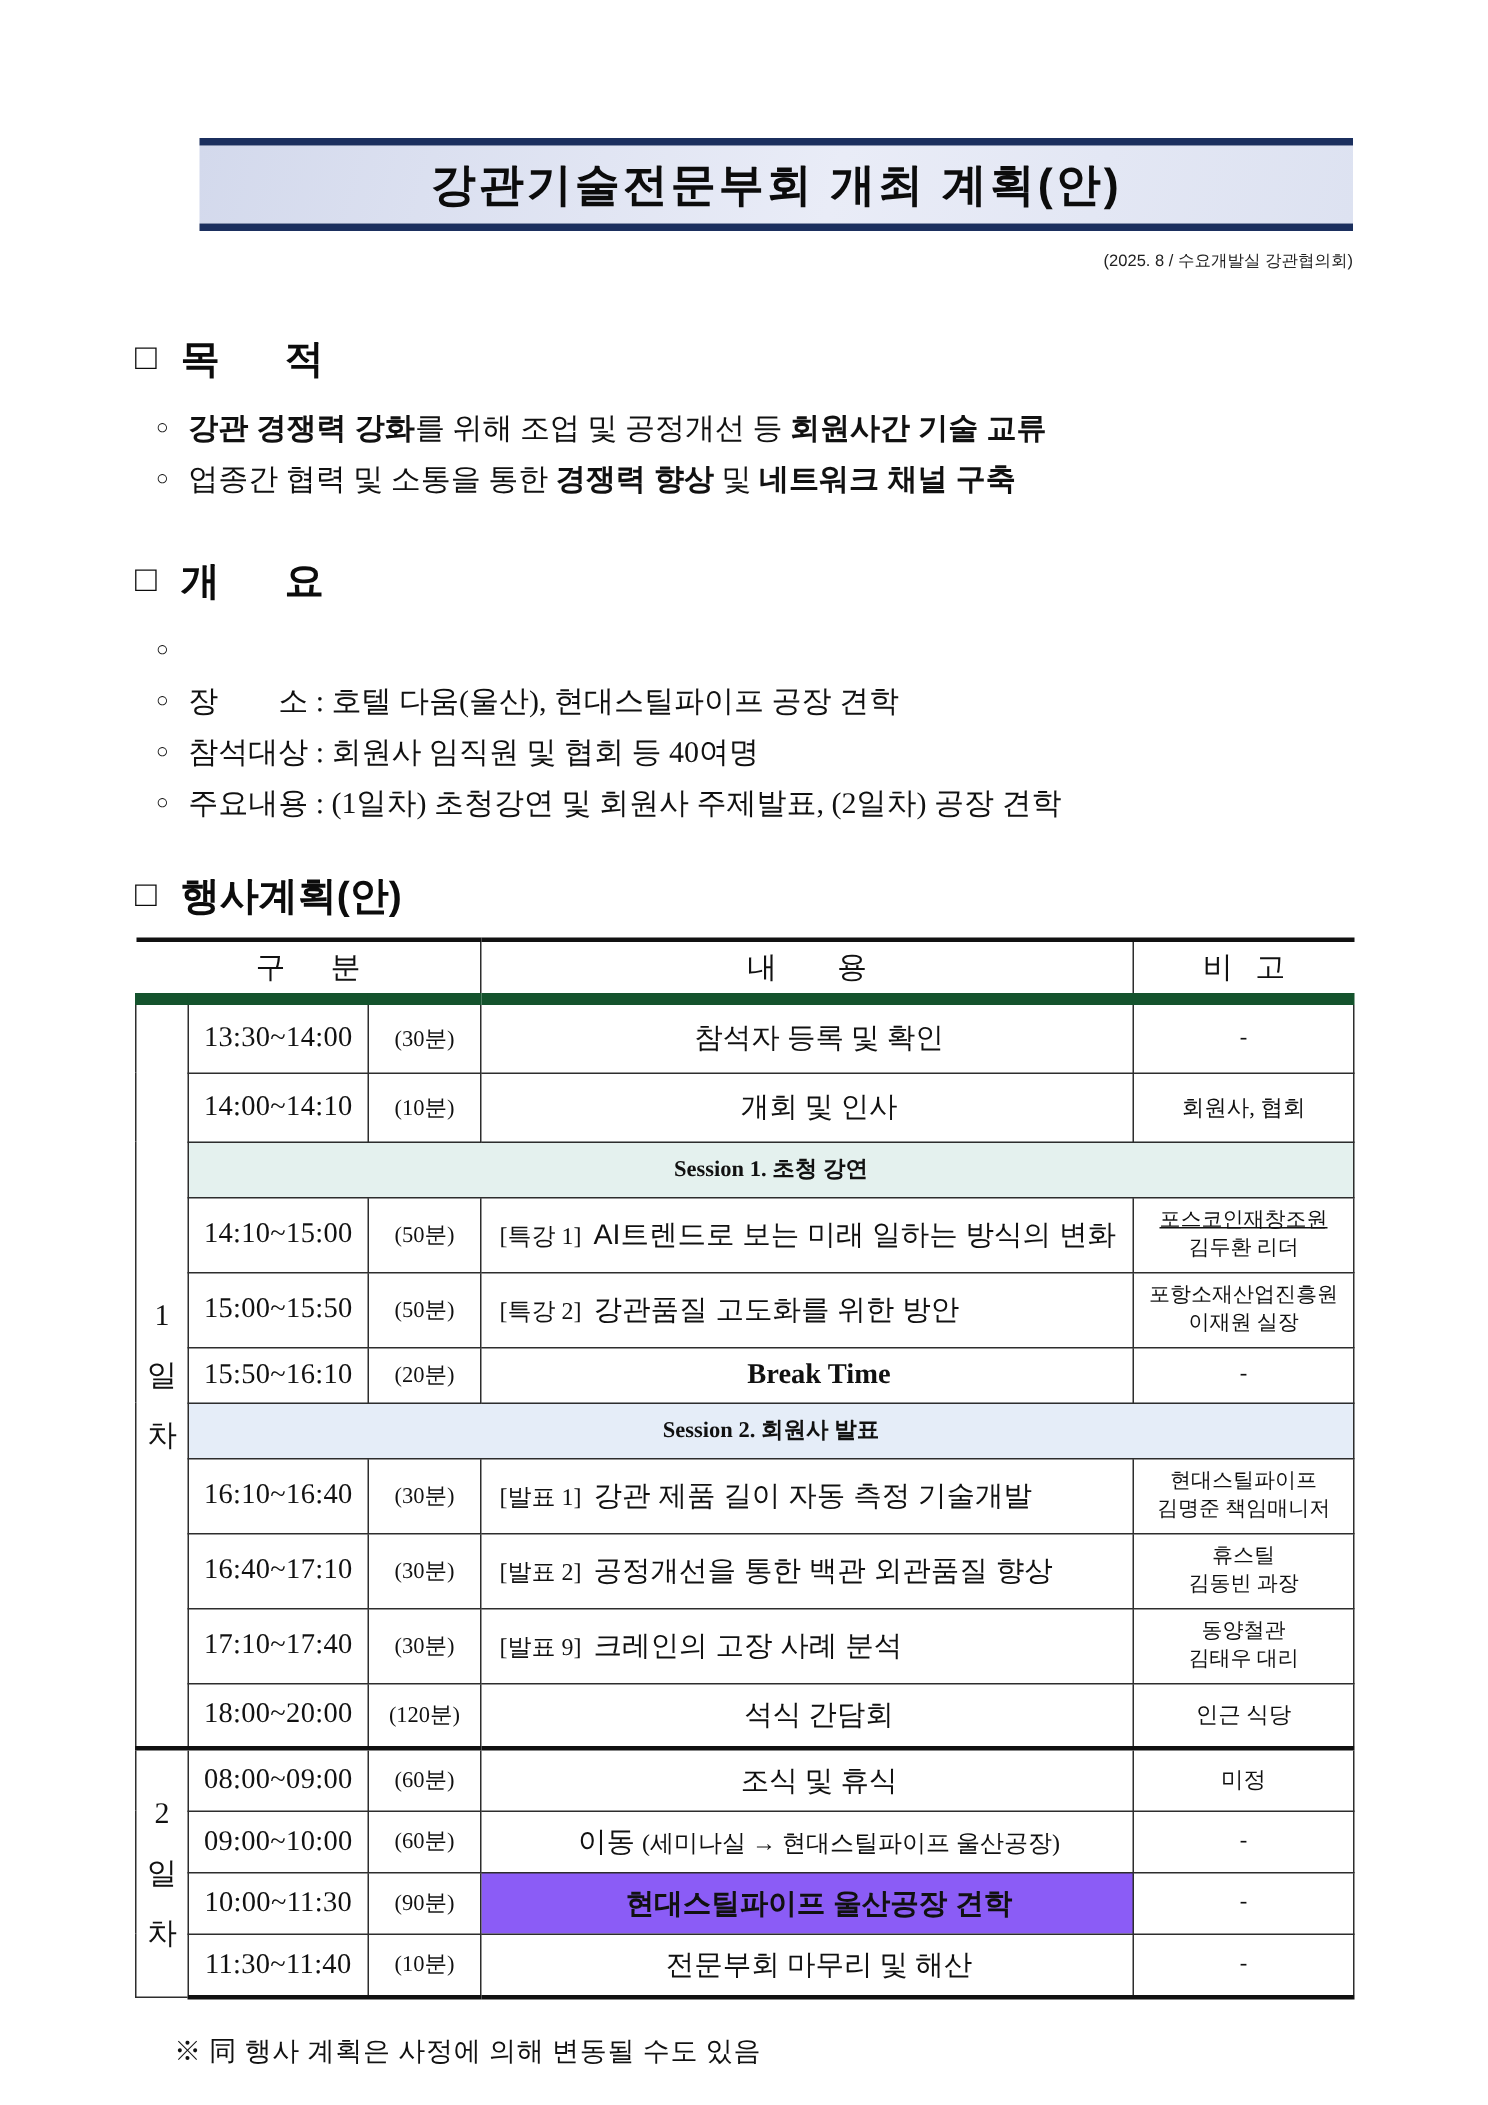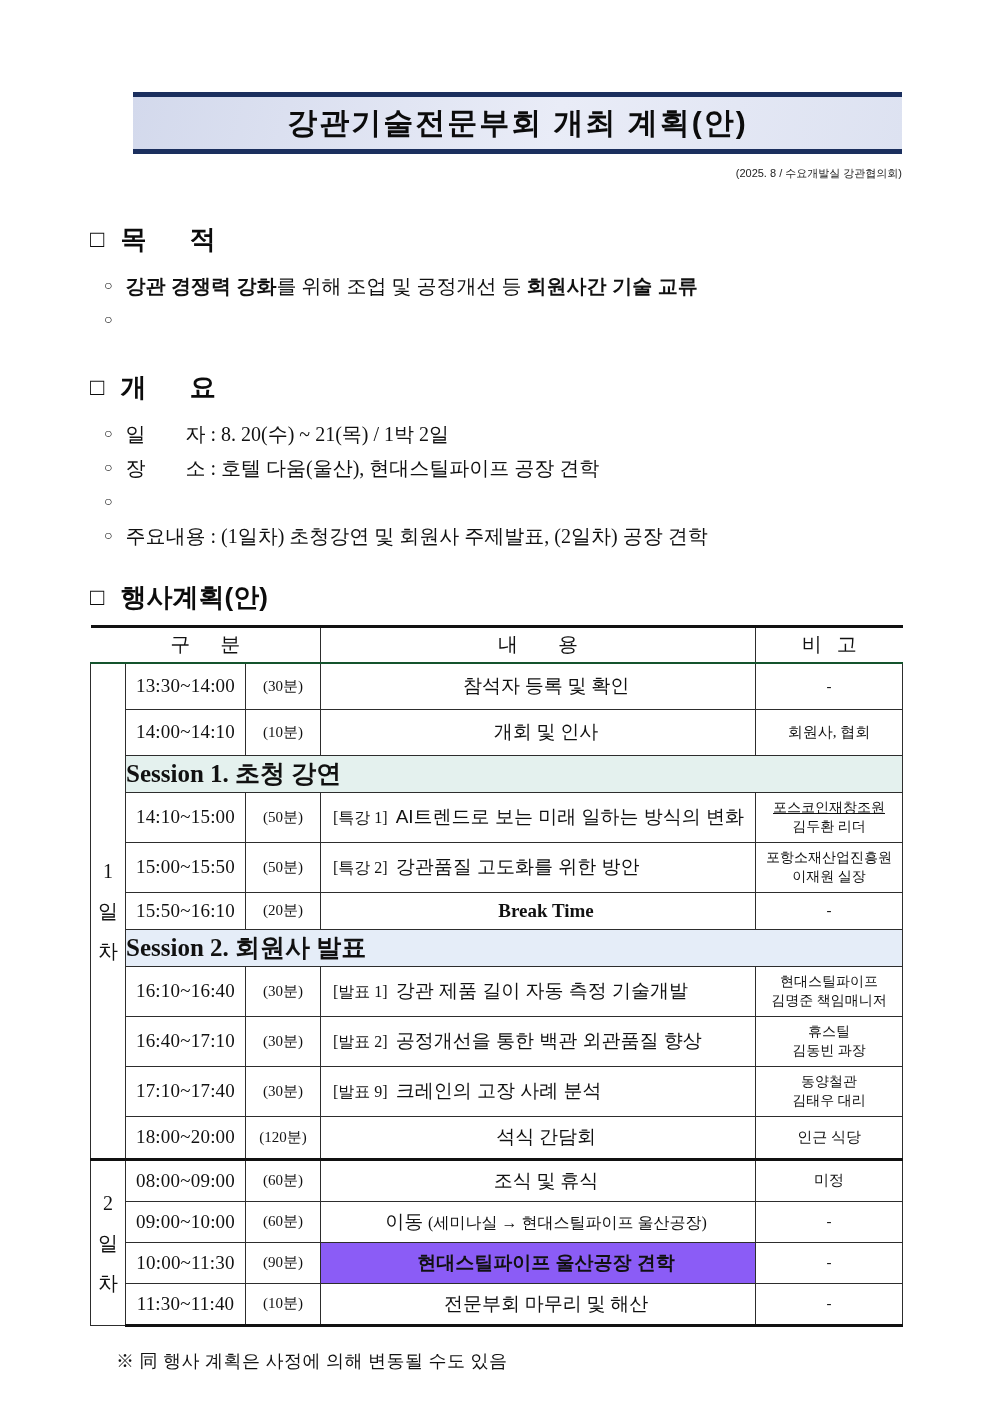--- a/index.html
+++ b/index.html
@@ -57,21 +57,21 @@
     width:812px;
     font-size:19px;
   }
   .sched col.c-day { width:35px; }
   .sched col.c-time { width:120px; }
   .sched col.c-dur { width:75px; }
   .sched col.c-cont { width:435px; }
   .sched col.c-rem { width:147px; }
   .sched th, .sched td { border:1px solid #2d2d2d; padding:0; }
   .sched thead th {
-    border-top:3px solid #111; border-bottom:2px solid #14532d;
+    border-top:3px solid #111; border-bottom:8px solid #14532d;
     font-weight:normal; font-size:20px; height:34px;
     white-space:pre; text-align:center;
   }
   .sched thead th:first-child { border-left:none; }
   .sched thead th:last-child { border-right:none; }
   .sched tbody tr:last-child td { border-bottom:3px solid #111; }
   .sched tr.day2-start td { border-top:3px solid #111; }
   .day-cell {
     text-align:center; vertical-align:middle; font-size:20px;
   }
@@ -80,21 +80,21 @@
   td.dur { text-align:center; font-size:15px; }
   td.cont { text-align:center;padding-left:16px; }
   td.cont.left { text-align:left; padding-left:12px; }
   td.rem { text-align:center; font-size:15px; }
   td.rem .l { display:block; font-size:14px; line-height:1.4; }
   td.rem .u { text-decoration:underline; }
   .prefix { font-size:16px; margin-right:8px; }
   .btitle { font-family:"Liberation Sans", sans-serif; font-weight:normal; font-size:19px; }
   .sub { font-size:16px; }
   tr.sess td {
-    font-weight:bold; font-size:25px; height:33px;
+    text-align:center; font-weight:bold; font-size:15px; height:33px;
   }
   tr.sess.s1 td { background:#e4f1ee; }
   tr.sess.s2 td { background:#e5edf8; }
   td.hl { background:#8b5cf6; }
   .bold-c { font-family:"Liberation Sans", sans-serif; font-weight:bold; }
   .brk { font-weight:bold; }
   tr.rh-n td { height:45px; }
   tr.rh-2 td { height:49px; }
   tr.rh-s td { height:36px; }
   tr.rh-d2 td { height:40px; }
@@ -121,40 +121,41 @@
       <span class="sq">□</span>
       <span>목      적</span>
     </div>
     <ul class="blist">
       <li>
         <span class="circ">○</span>
         <span><span class="b">강관 경쟁력 강화</span><span>를 위해 조업 및 공정개선 등 </span><span class="b">회원사간 기술 교류</span></span>
       </li>
       <li>
         <span class="circ">○</span>
+        <span><span>업종간 협력 및 소통을 통한 </span><span class="b">경쟁력 향상</span><span> 및 </span><span class="b">네트워크 채널 구축</span></span>
       </li>
     </ul>
   </section>
 
   <section class="sec" style="margin-top:36px;">
     <div class="sec-h">
       <span class="sq">□</span>
       <span>개      요</span>
     </div>
     <ul class="blist">
       <li>
         <span class="circ">○</span>
-        <span>일        자 : 8. 20(수) ~ 21(목) / 1박 2일</span>
       </li>
       <li>
         <span class="circ">○</span>
         <span>장        소 : 호텔 다움(울산), 현대스틸파이프 공장 견학</span>
       </li>
       <li>
         <span class="circ">○</span>
+        <span>참석대상 : 회원사 임직원 및 협회 등 40여명</span>
       </li>
       <li>
         <span class="circ">○</span>
         <span>주요내용 : (1일차) 초청강연 및 회원사 주제발표, (2일차) 공장 견학</span>
       </li>
     </ul>
   </section>
 
   <section class="sec" style="margin-top:30px;">
     <div class="sec-h">

